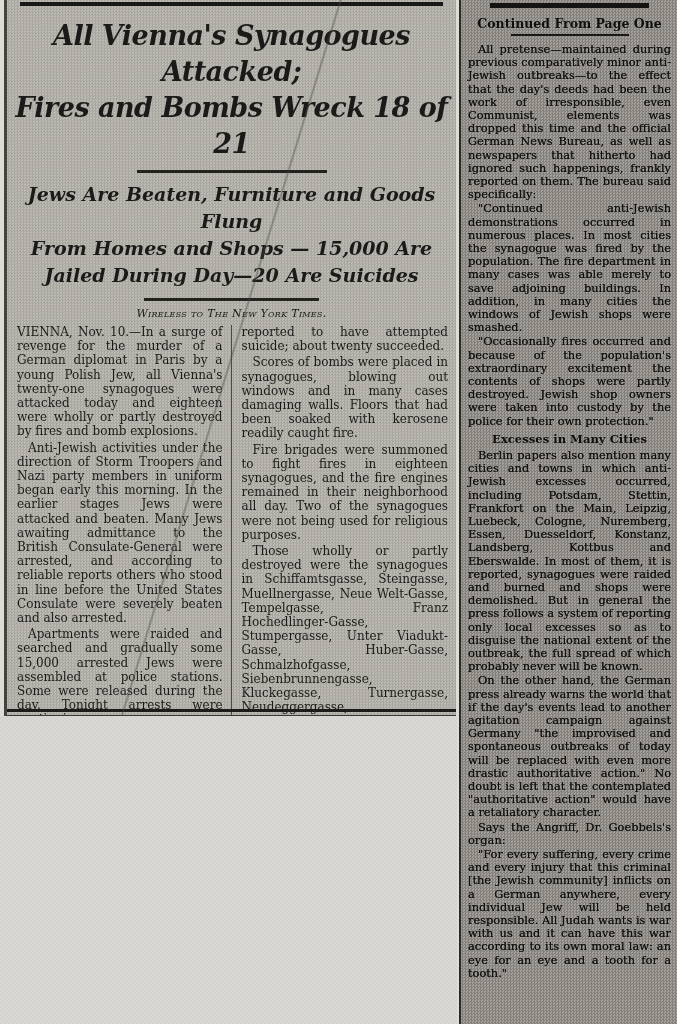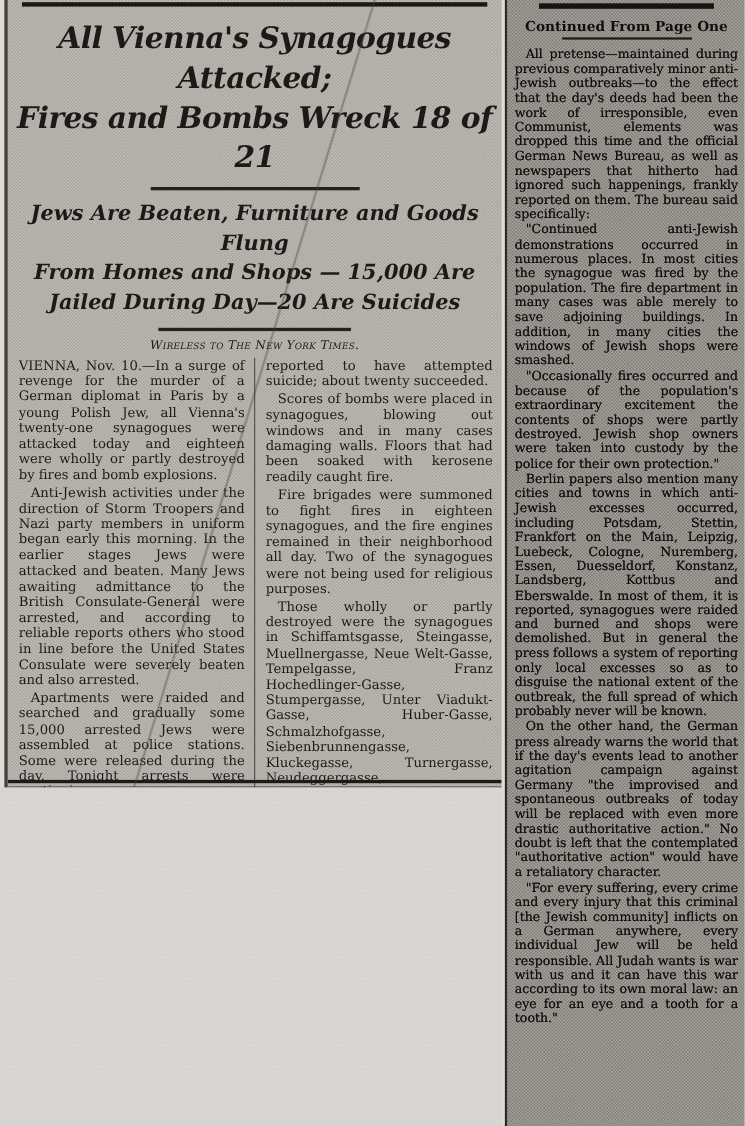--- a/index.html
+++ b/index.html
@@ -141,18 +141,20 @@
 
 <div class="cont-clip grain-dark">
   <div class="cont-top-bar"></div>
   <div class="cont-header">Continued From Page One</div>
   <div class="cont-header-rule"></div>
 
   <p>All pretense—maintained during previous comparatively minor anti-Jewish outbreaks—to the effect that the day's deeds had been the work of irresponsible, even Communist, elements was dropped this time and the official German News Bureau, as well as newspapers that hitherto had ignored such happenings, frankly reported on them. The bureau said specifically:</p>
   <p>"Continued anti-Jewish demonstrations occurred in numerous places. In most cities the synagogue was fired by the population. The fire department in many cases was able merely to save adjoining buildings. In addition, in many cities the windows of Jewish shops were smashed.</p>
   <p>"Occasionally fires occurred and because of the population's extraordinary excitement the contents of shops were partly destroyed. Jewish shop owners were taken into custody by the police for their own protection."</p>
 
+  <div class="section-subhead">Excesses in Many Cities</div>
 
   <p>Berlin papers also mention many cities and towns in which anti-Jewish excesses occurred, including Potsdam, Stettin, Frankfort on the Main, Leipzig, Luebeck, Cologne, Nuremberg, Essen, Duesseldorf, Konstanz, Landsberg, Kottbus and Eberswalde. In most of them, it is reported, synagogues were raided and burned and shops were demolished. But in general the press follows a system of reporting only local excesses so as to disguise the national extent of the outbreak, the full spread of which probably never will be known.</p>
   <p>On the other hand, the German press already warns the world that if the day's events lead to another agitation campaign against Germany "the improvised and spontaneous outbreaks of today will be replaced with even more drastic authoritative action." No doubt is left that the contemplated "authoritative action" would have a retaliatory character.</p>
+  <p>Says the Angriff, Dr. Goebbels's organ:</p>
   <p>"For every suffering, every crime and every injury that this criminal [the Jewish community] inflicts on a German anywhere, every individual Jew will be held responsible. All Judah wants is war with us and it can have this war according to its own moral law: an eye for an eye and a tooth for a tooth."</p>
 
 </div>
 
 </body></html>

